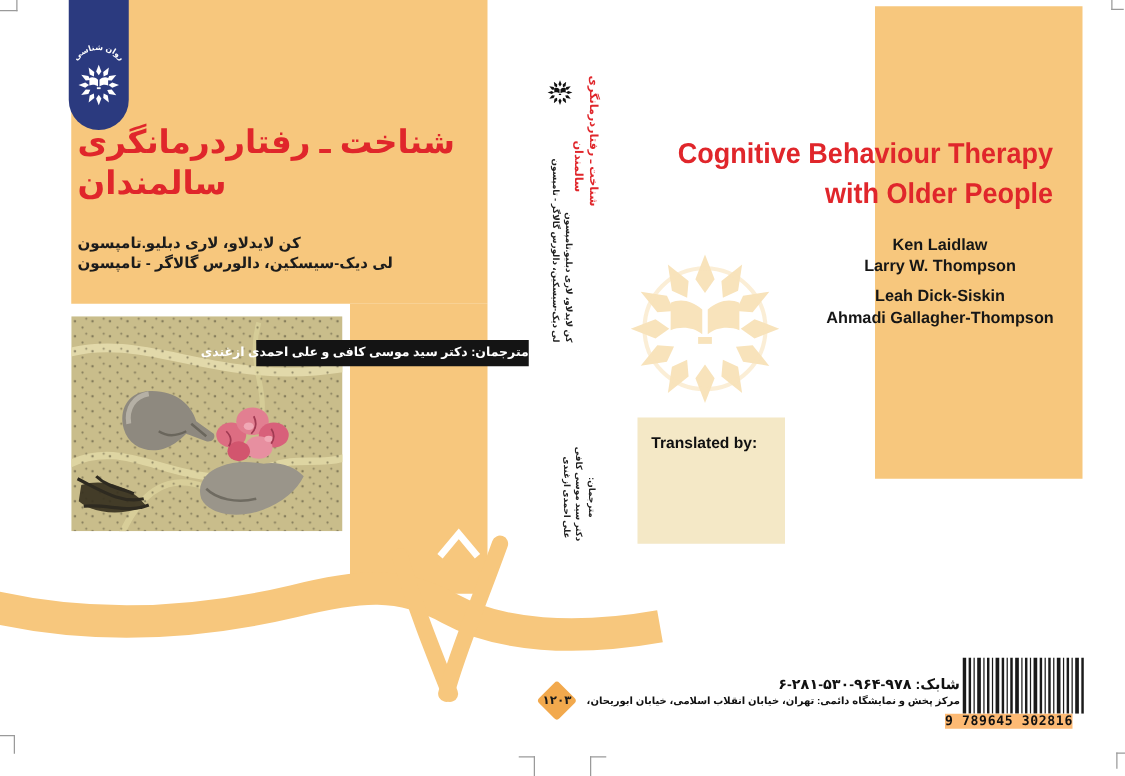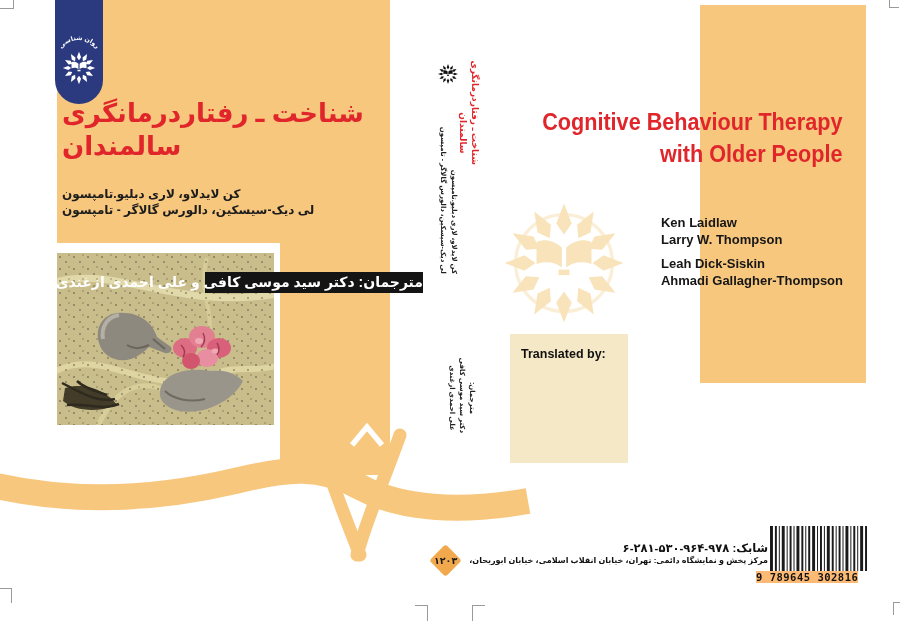--- a/index.html
+++ b/index.html
@@ -13,21 +13,21 @@
   
   .orange-top{left:57px;top:0;width:333px;height:243px;background:#F7C77D;}
   .orange-strip{left:280px;top:243px;width:110px;height:232px;background:#F7C77D;}
   .badge{left:55px;top:0;width:48px;height:104px;background:#2B3A7F;border-radius:0 0 24px 24px;}
   .title-fa{left:62px;top:97px;direction:rtl;text-align:left;color:#E0262B;
             font-weight:bold;font-size:26px;line-height:33px;white-space:nowrap;}
   .authors-fa{left:62px;top:186px;direction:rtl;text-align:left;color:#1c1c1c;
               font-weight:bold;font-size:12px;line-height:16px;white-space:nowrap;}
   .photo{left:57px;top:253px;width:217px;height:172px;}
   .banner{left:205px;top:272px;width:218px;height:21px;background:#141414;color:#fff;
-          direction:rtl;text-align:center;font-size:14px;line-height:21px;font-weight:bold;white-space:nowrap;}
+          direction:rtl;text-align:center;font-size:10px;line-height:21px;font-weight:bold;white-space:nowrap;}
 
   
   .rot{transform-origin:0 0;transform:rotate(90deg);direction:rtl;white-space:nowrap;}
   .spine-title{left:481px;top:101px;width:64px;height:24px;font-size:9px;font-weight:bold;
                line-height:12px;color:#E0262B;text-align:center;}
   .spine-authors{left:459px;top:190px;width:84px;height:22px;font-size:7px;font-weight:bold;
                  line-height:10.5px;color:#222;text-align:center;}
   .spine-trans{left:477px;top:363px;width:70px;height:32px;font-size:7px;font-weight:bold;
                line-height:10px;color:#222;text-align:center;}
   .spine-emblem{left:437px;top:63px;width:22px;height:22px;color:#111;}
@@ -35,24 +35,24 @@
            border-radius:3px;}
   .diamond span{display:block;transform:rotate(-45deg);width:23px;text-align:center;
                 font-size:9.5px;font-weight:bold;line-height:23px;color:#1a1a1a;}
 
   
   .orange-right{left:700px;top:5px;width:166px;height:378px;background:#F7C77D;}
   .emblem-big{left:498px;top:197px;width:132px;height:132px;color:#F8E3BB;}
   .title-en{right:57px;top:106px;text-align:right;color:#E0262B;font-weight:bold;
             font-size:23px;line-height:32px;white-space:nowrap;
             transform:scaleX(.94);transform-origin:right top;}
-  .authors-en{right:57px;top:187px;text-align:left;color:#161616;font-weight:bold;
-              font-size:13px;line-height:17px;margin-top:27px;}
+  .authors-en{right:57px;top:187px;text-align:center;color:#161616;font-weight:bold;
+              font-size:13px;line-height:17px;}
   .author-gap{margin-top:7px;}
-  .trans-box{left:510px;top:334px;width:118px;height:129px;background:#F4E8C6;
+  .trans-box{left:510px;top:334px;width:118px;height:101px;background:#F4E8C6;
              box-sizing:border-box;padding:10px 0 0 11px;color:#111;font-weight:bold;
              font-size:12.5px;line-height:21px;}
   .isbn-block{right:132px;top:541px;direction:rtl;text-align:right;color:#111;}
   .isbn-line,.price-line{font-size:11.5px;font-weight:bold;line-height:15px;}
   .addr{font-size:8px;font-weight:bold;line-height:10px;}
   .barcode-bars{left:770px;top:526px;width:98px;height:45px;}
   .barcode-num{left:756px;top:571px;font-family:"DejaVu Sans Mono","Liberation Mono",monospace;
                font-size:10.5px;font-weight:bold;letter-spacing:.5px;color:#111;background:#fdba74;}
 
   .ribbon{left:0;top:420px;width:540px;height:200px;overflow:visible;}

